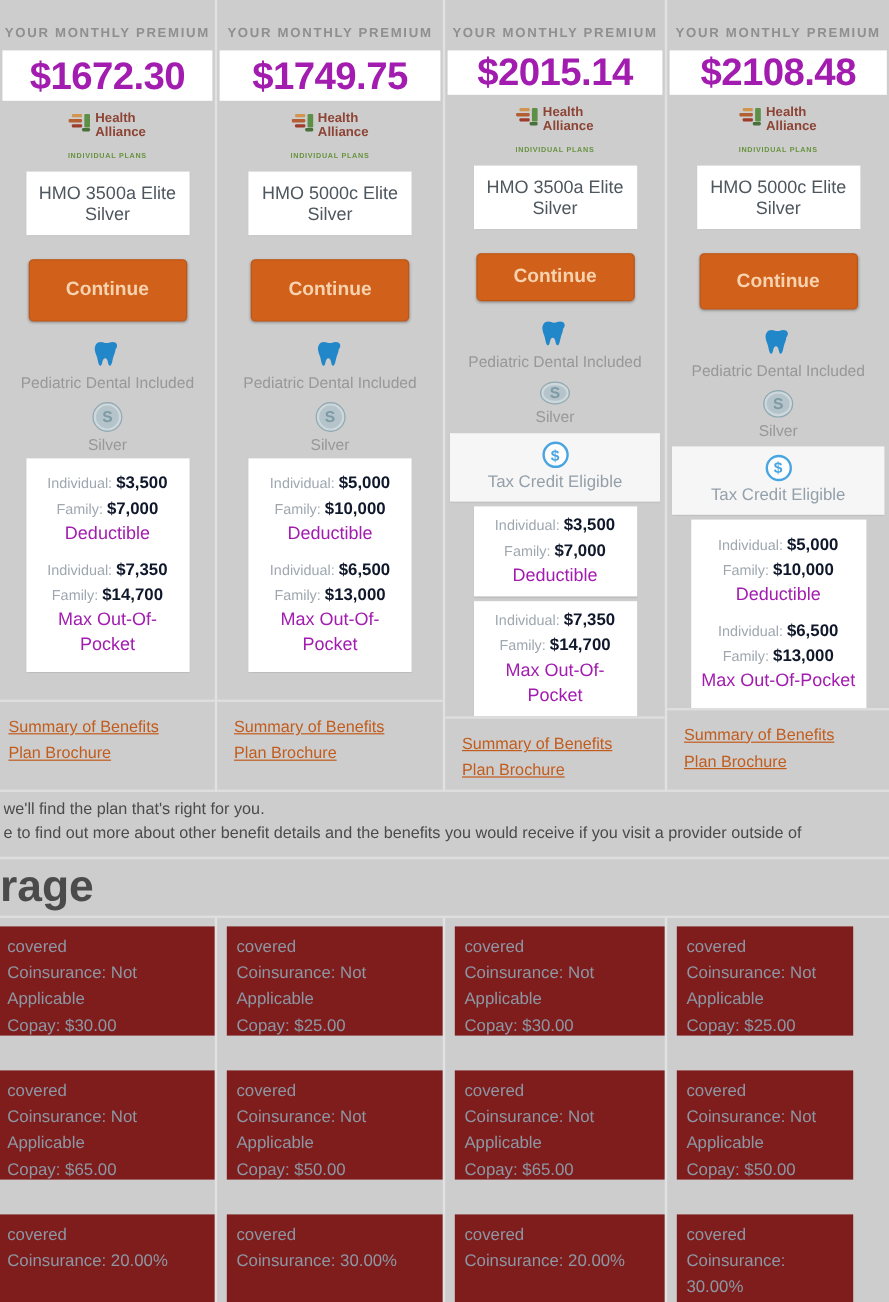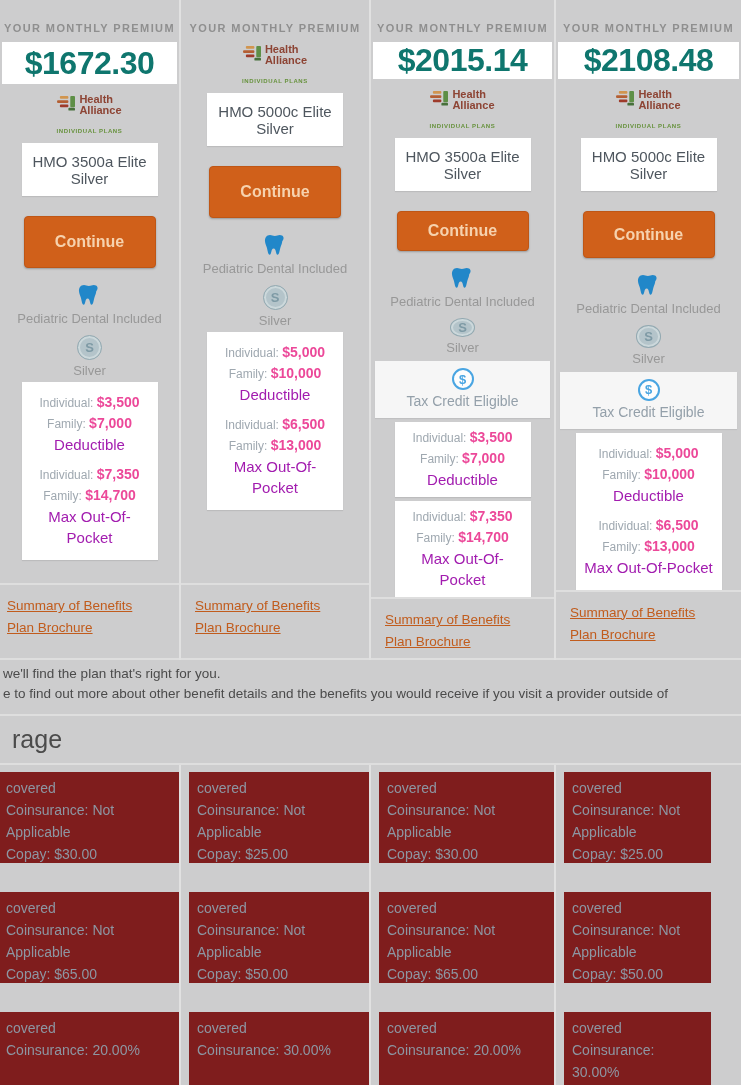--- a/index.html
+++ b/index.html
@@ -12,21 +12,21 @@
 
   
   .plans { display:grid; grid-template-columns:179px 190px 185px 187px; height:652px; }
   .plan-col { display:flex; flex-direction:column; align-items:center; height:660px; }
   .plan-col.bl { border-left:2px solid #e1e1e1; }
 
   .premium-label { margin-top:22px; font-size:11px; font-weight:bold; letter-spacing:1.4px;
                    color:#8f8f8f; text-align:center; white-space:nowrap; }
   .premium-band { margin-top:8px; width:calc(100% - 4px); height:42px; background:#fff;
                   display:flex; align-items:center; justify-content:center; }
-  .price { font-size:32px; font-weight:bold; color:#0f766e; letter-spacing:-.5px; }
+  .price { font-size:32px; font-weight:bold; color:#a21caf; letter-spacing:-.5px; }
 
   .logo { margin-top:10px; display:flex; flex-direction:column; align-items:center;gap:10px; }
   .logo-row { display:flex; align-items:center; gap:3px; }
   .logo-text { display:flex; flex-direction:column; font-size:11px; line-height:11px;
                font-weight:bold; color:#8d4434; }
   .logo-tagline { font-size:6px; letter-spacing:.6px; color:#67923d; font-weight:bold; margin-top:2px; }
 
   .name-box { margin-top:9px; width:136px; min-height:53px; background:#fff;
               display:flex; align-items:center; justify-content:center; text-align:center;
               font-size:15px; line-height:17px; color:#4e565e; padding:4px 6px;
@@ -52,38 +52,38 @@
              box-shadow:0 1px 1px rgba(0,0,0,.06); }
   .tax-icon { width:22px; height:22px; border-radius:50%; border:2px solid #49a5e2;
               color:#49a5e2; font-weight:bold; font-size:13px; background:#fdfdfd;
               display:flex; align-items:center; justify-content:center; }
   .tax-label { margin-top:3px; font-size:14px; color:#94a0aa; }
 
   .info-box { margin-top:4px; width:136px; background:#fff; padding:10px 4px 12px;
               text-align:center; box-shadow:0 1px 1px rgba(0,0,0,.08); }
   .info-box.small { padding:5px 4px 7px; }
   .kv { font-size:12px; line-height:20px; color:#9fa8b0; }
-  .kv .v { font-size:14px; font-weight:bold; color:#ec4899; }
+  .kv .v { font-size:14px; font-weight:bold; color:#0f172a; }
   .kv.mt { margin-top:9px; }
   .kv-label { font-size:15px; line-height:21px; color:#a21caf; }
 
   .links { margin-top:auto; width:100%; height:77px; border-top:2px solid #dedede;
            border-bottom:2px solid #dedede; padding:13px 0 0 14px;
            display:flex; flex-direction:column; gap:7px; align-items:flex-start; }
   .plan-col:first-child .links { padding-left:7px; }
   .link { font-size:13.5px; color:#c15c1d; text-decoration:underline; cursor:pointer; white-space:nowrap; }
 
   
   .disclaimer { padding:12px 0 10px 3px; }
   .disclaimer div { font-size:13.5px; line-height:20px; color:#4b4b4b; white-space:nowrap; overflow:hidden; }
 
   .rule { border-top:2px solid #dedede; width:100%; }
 
-  .section-heading { font-size:25px; line-height:32px; font-weight:normal; color:#4b4b4b;
-                     padding:7px 0 8px 0;margin-left:12px; }
+  .section-heading { font-size:37px; line-height:32px; font-weight:bold; color:#4b4b4b;
+                     padding:7px 0 8px 0; }
 
   
   .coverage { display:grid; grid-template-columns:179px 190px 185px 187px; height:302px; }
   .cov-col { display:flex; flex-direction:column; }
   .cov-col.bl { border-left:2px solid #e1e1e1; }
   .cov-cell { margin-top:7px; margin-bottom:22px; margin-left:8px; height:91px; overflow:hidden;
               background:#7f1d1d; padding:5px 6px 5px 8px;
               font-size:14px; line-height:22px; color:#8d96a2; }
   .cov-col:first-child .cov-cell { margin-left:0; padding-left:6px; }
   .cov-col:last-child .cov-cell { margin-right:30px; }
@@ -136,20 +136,23 @@
         <div class="kv-label">Max Out-Of-Pocket</div>
       </div>
       <div class="links">
         <a class="link">Summary of Benefits</a>
         <a class="link">Plan Brochure</a>
       </div>
     </div>
 
     <div class="plan-col bl">
       <div class="premium-label">YOUR MONTHLY PREMIUM</div>
+      <div class="premium-band">
+        <span class="price">$1749.75</span>
+      </div>
       <div class="logo">
         <div class="logo-row">
           <span><svg width="19" height="17" viewBox="0 0 20 18">
                 <rect x="3" y="1" width="9" height="3" rx="1" fill="#d1954f"></rect>
                 <rect x="0" y="5.5" width="12" height="3" rx="1" fill="#b45f33"></rect>
                 <rect x="3" y="10" width="9" height="3" rx="1" fill="#9e3b2b"></rect>
                 <rect x="14" y="1" width="5" height="12" rx="1" fill="#5e8f46"></rect>
                 <rect x="12" y="13.5" width="7" height="3" rx="1" fill="#47703a"></rect>
               </svg></span>
           <span class="logo-text">

